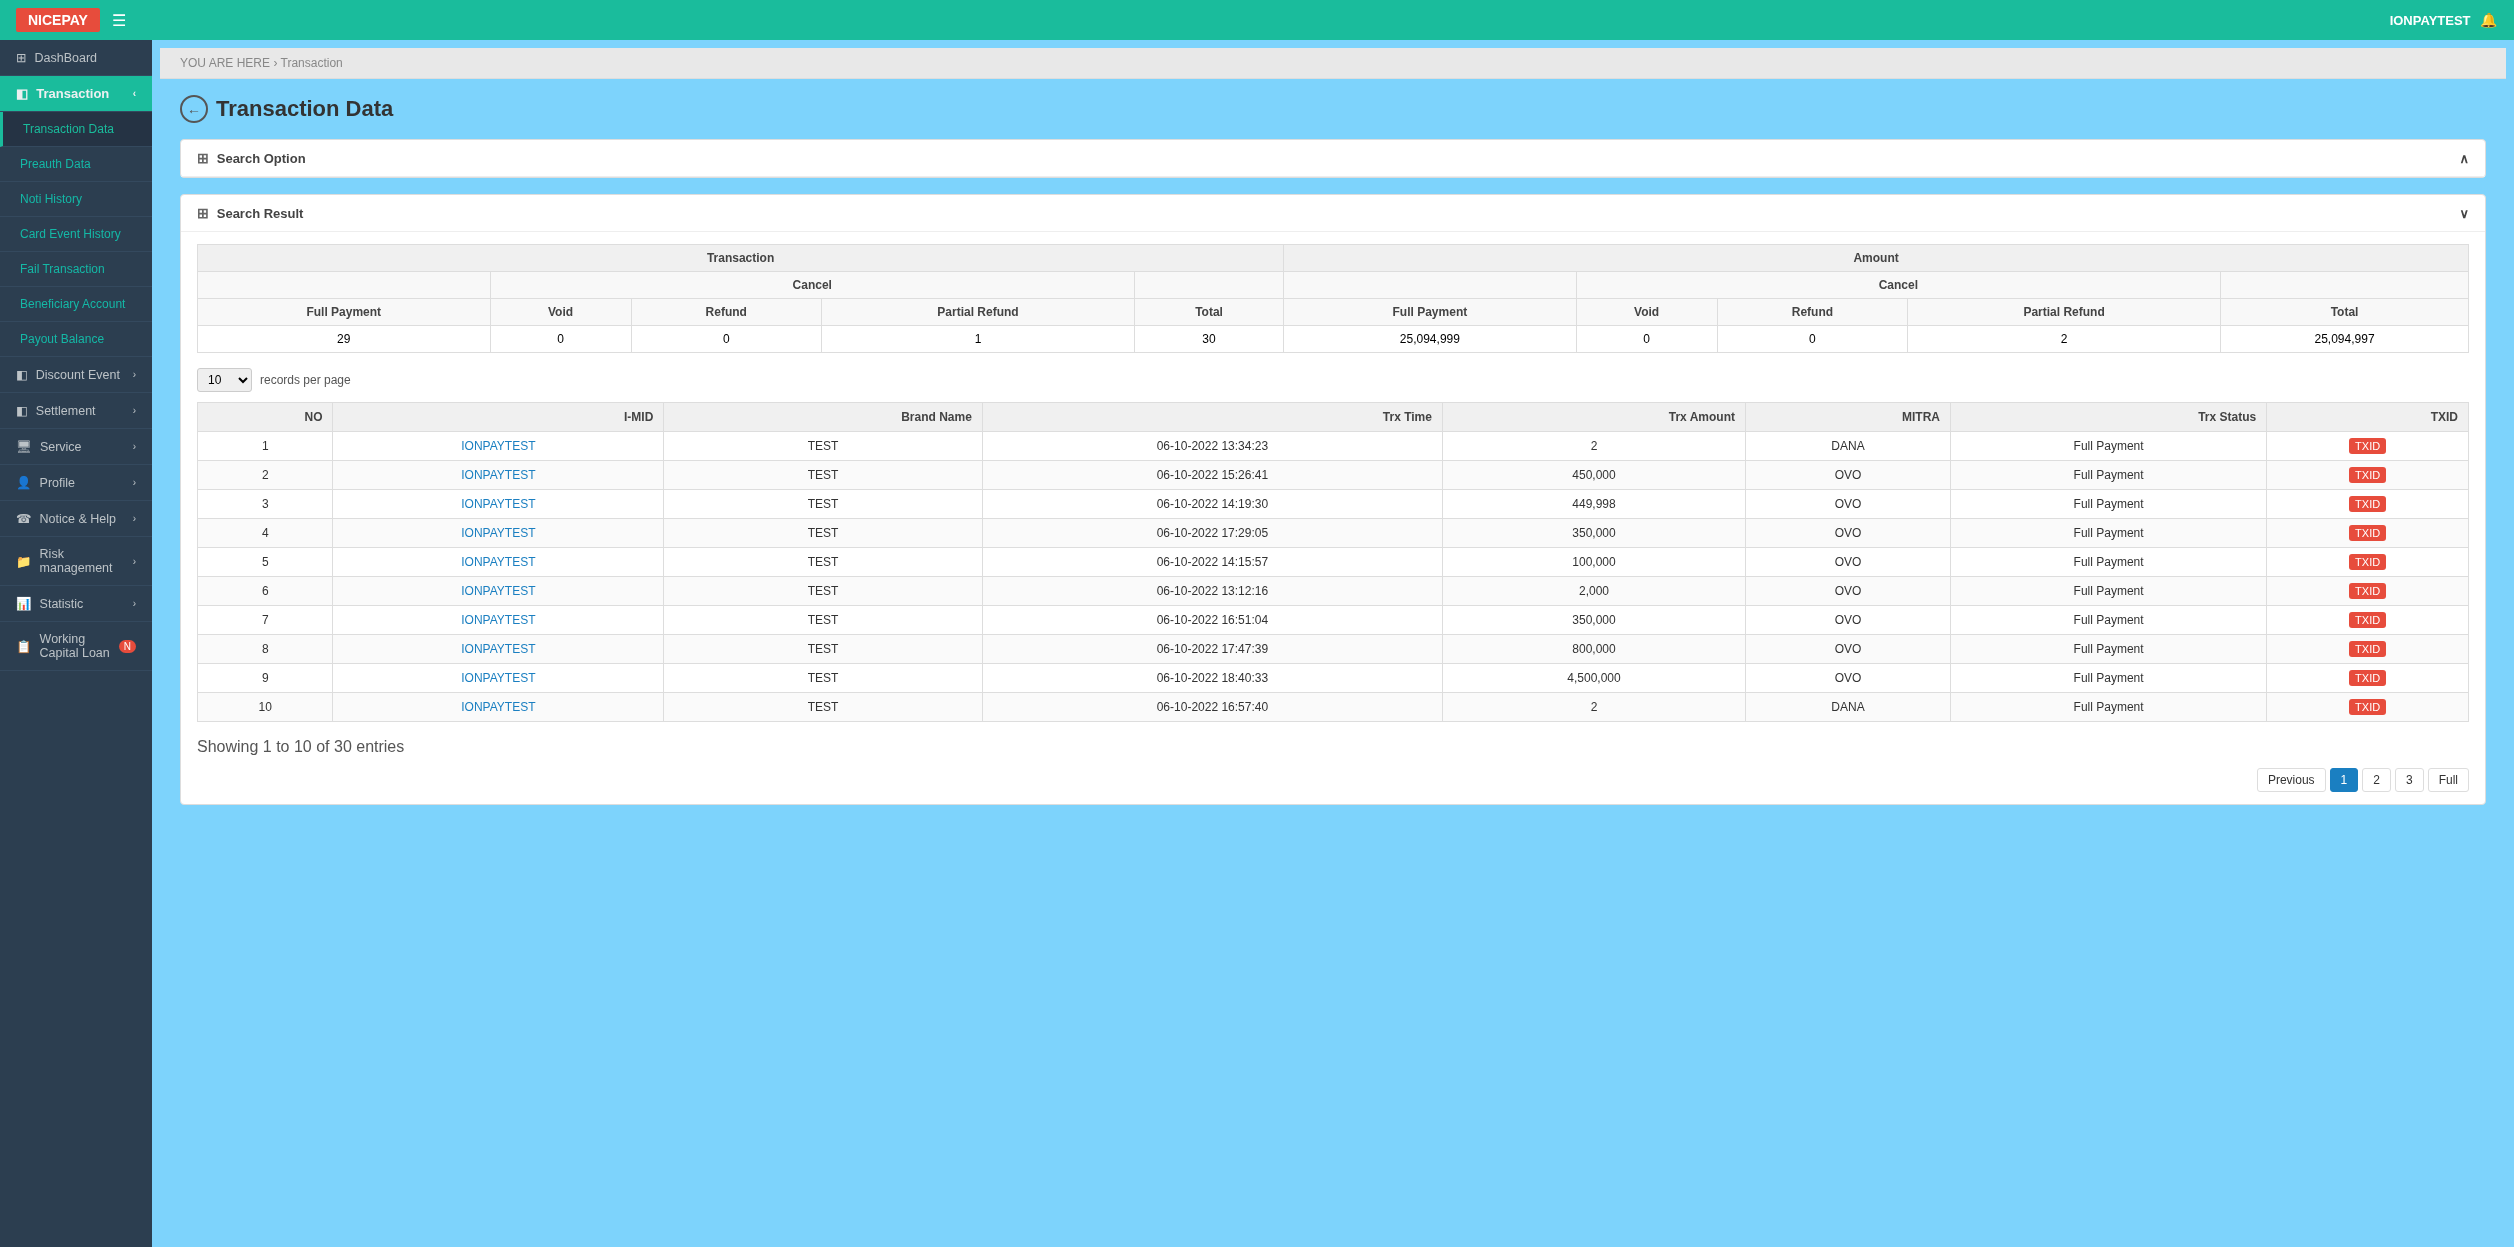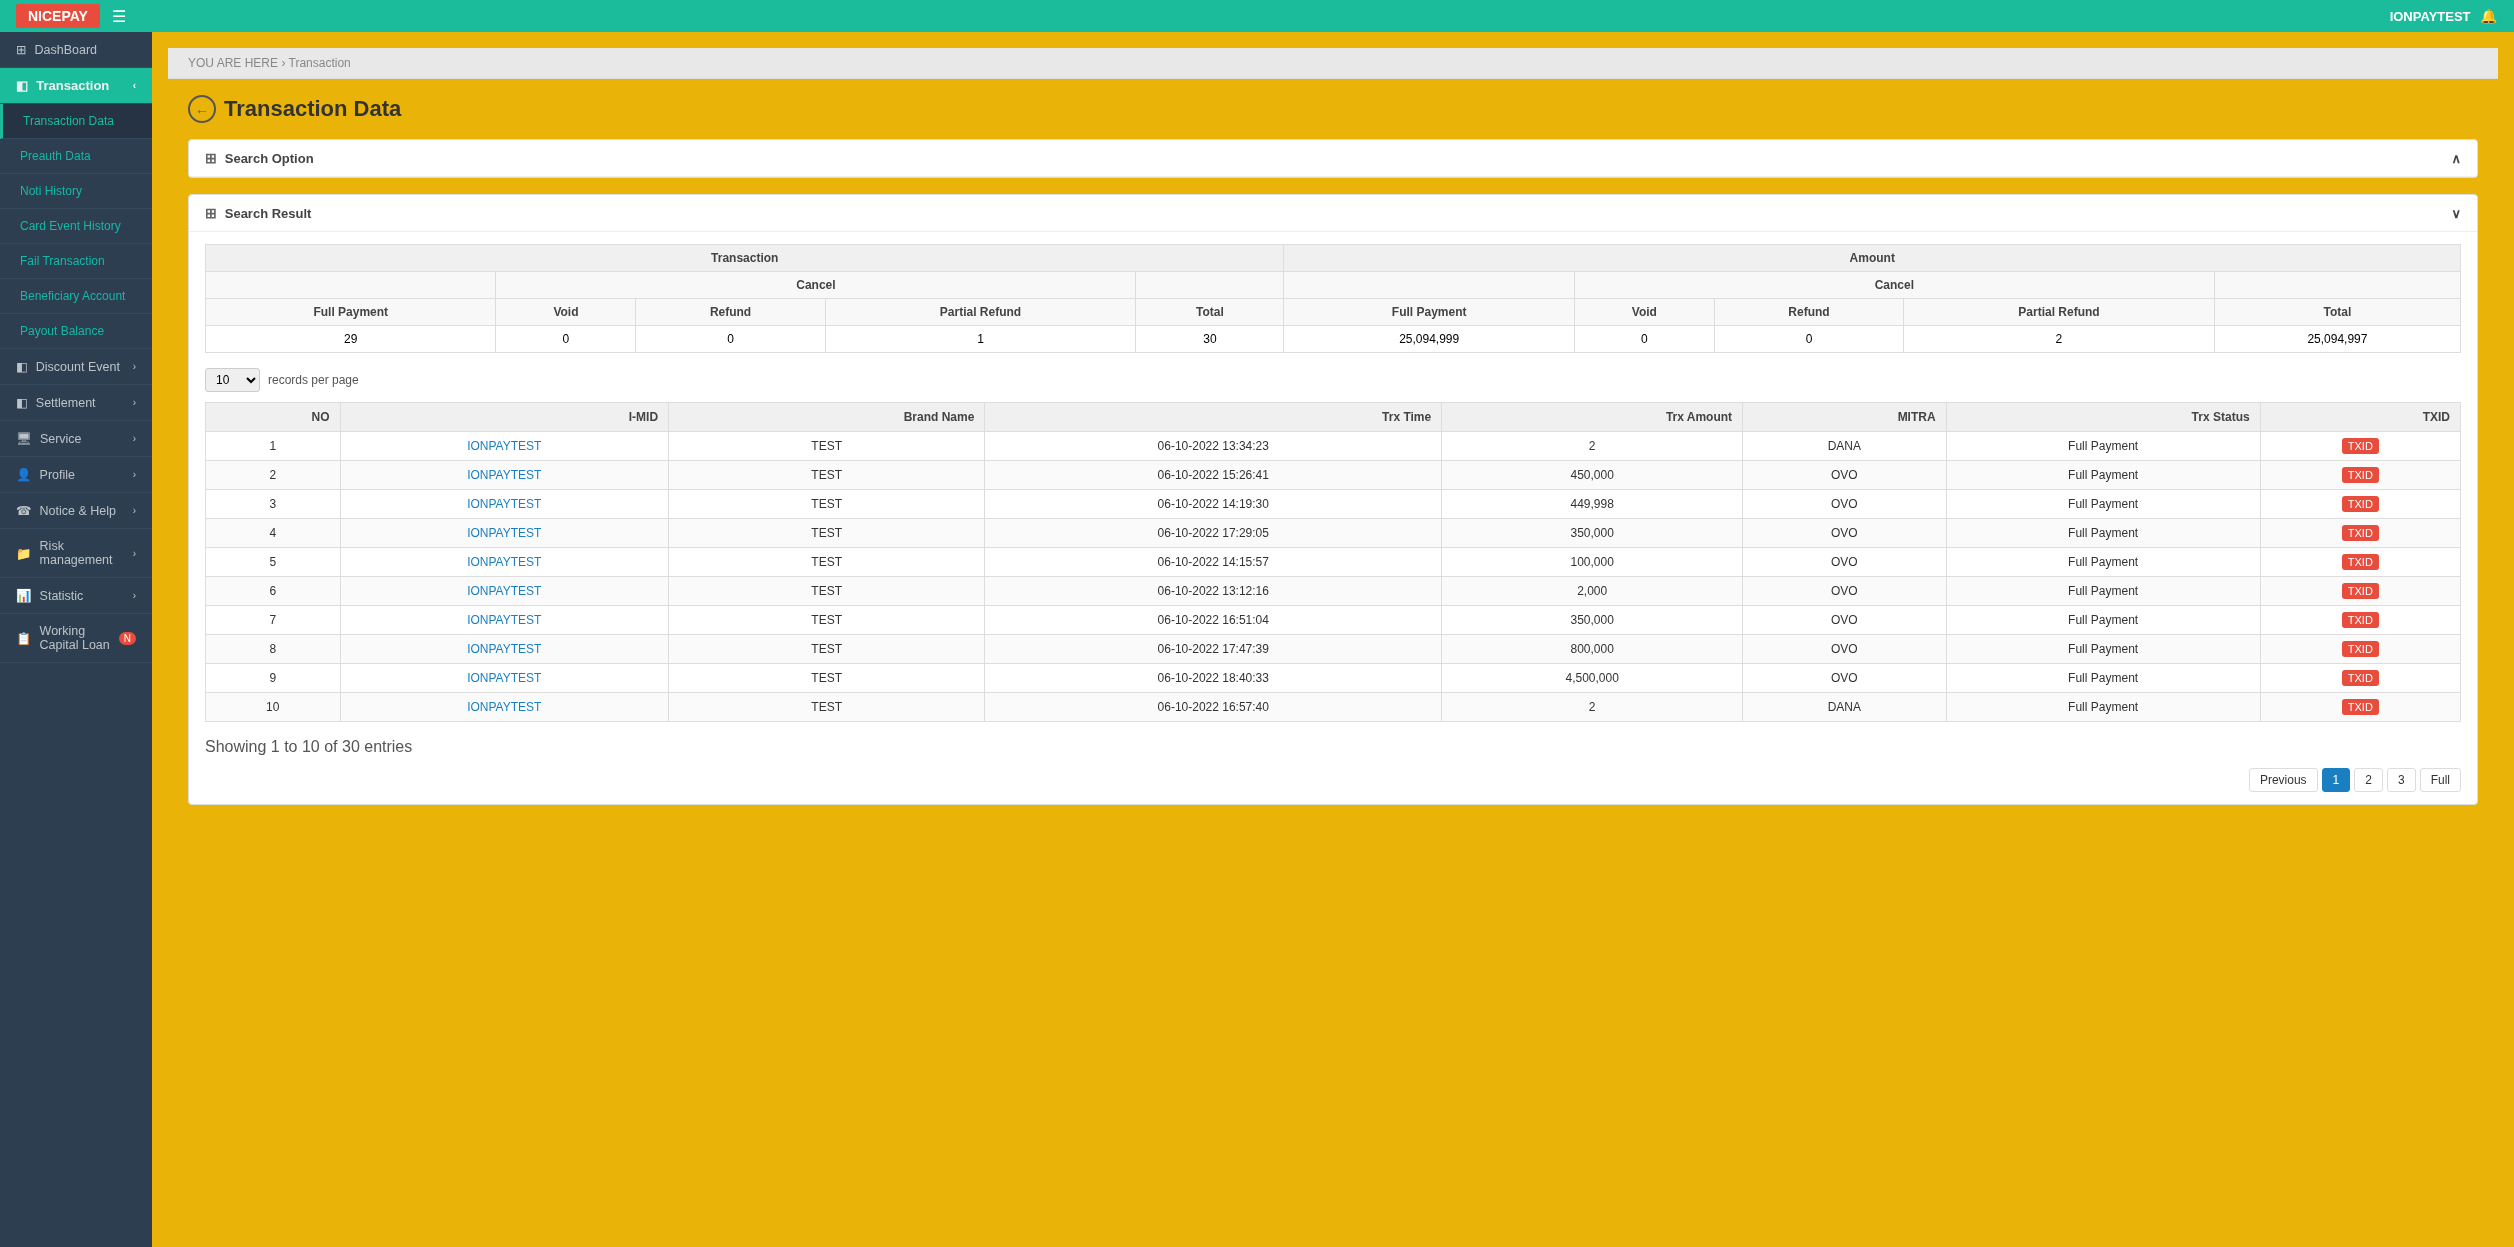--- a/index.html
+++ b/index.html
@@ -1,21 +1,21 @@
 <!DOCTYPE html>
 <html><head>
   <meta charset="utf-8">
   <style>
     * { box-sizing: border-box; margin: 0; padding: 0; }
     body { font-family: Arial, sans-serif; font-size: 13px; background: #f4f4f4; display: flex; flex-direction: column; height: 100vh; overflow: hidden; }
 
     
     .topbar {
       background: #1abc9c;
-      height: 32px;
+      height: 40px;
       display: flex;
       align-items: center;
       justify-content: space-between;
       padding: 0 16px;
       flex-shrink: 0;
       z-index: 100;
     }
     .topbar-left { display: flex; align-items: center; gap: 12px; }
     .topbar-logo { background: #e74c3c; color: white; font-weight: bold; font-size: 14px; padding: 4px 12px; border-radius: 2px; }
     .topbar-menu-icon { color: white; font-size: 16px; cursor: pointer; }
@@ -50,22 +50,22 @@
     .sidebar-item.section-header { font-weight: bold; color: #ecf0f1; font-size: 13px; }
     .sidebar-item.sub { padding-left: 20px; font-size: 12px; color: #14b8a6; }
     .sidebar-item.sub.active-sub { color: #1abc9c; border-left: 3px solid #1abc9c; background: #253344; }
     .sidebar-chevron { margin-left: auto; font-size: 10px; }
     .sidebar-badge { background: #e74c3c; color: white; border-radius: 10px; padding: 1px 5px; font-size: 10px; margin-left: auto; }
 
     
     .main {
       flex: 1;
       overflow-y: auto;
-      background: #eab308;
-      padding: 16px;
+      background: #7dd3fc;
+      padding: 8px;
     }
     .breadcrumb {
       background: #e8e8e8;
       padding: 8px 20px;
       font-size: 12px;
       color: #666;
       border-bottom: 1px solid #ddd;
     }
     .breadcrumb span { color: #888; }
 

